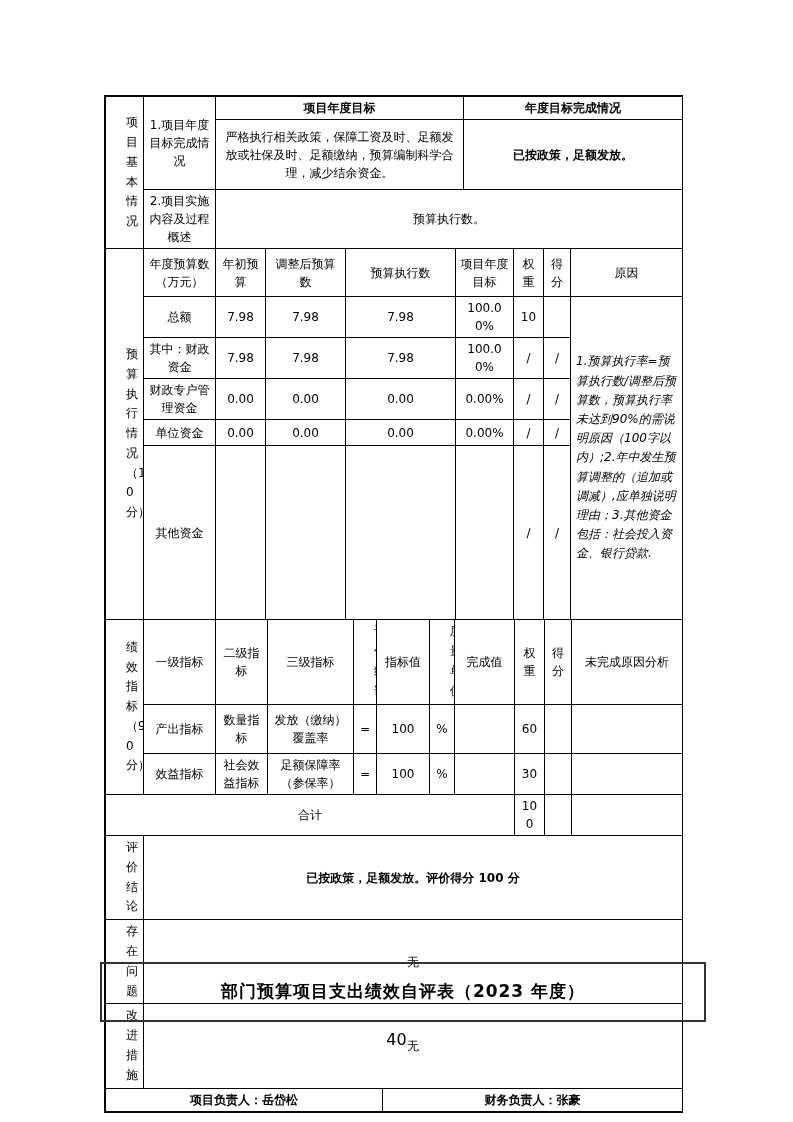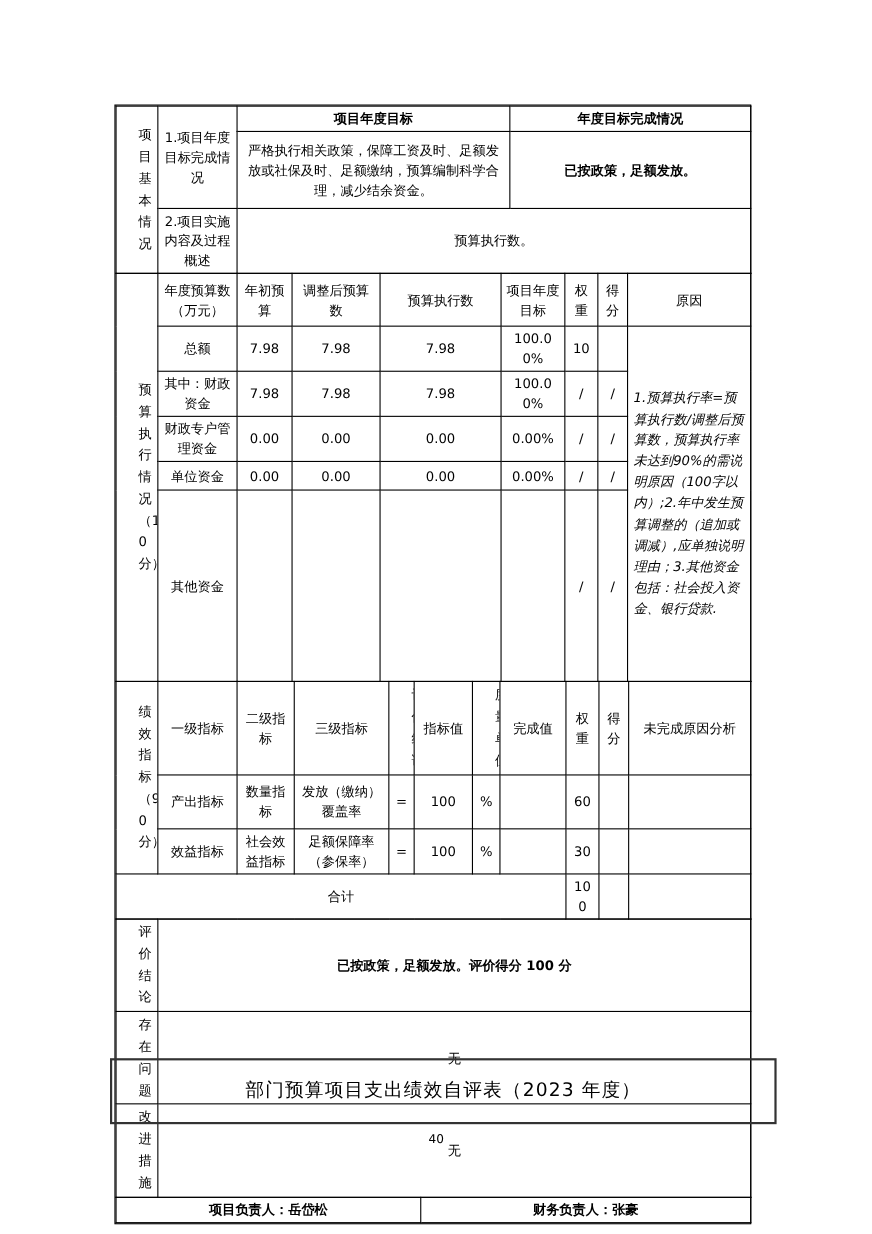--- a/index.html
+++ b/index.html
@@ -24,23 +24,23 @@
   .hA1{height:22px}.hA2{height:70px}.hA3{height:54px}
   .hB0{height:48px}.hB1{height:26px}.hB2{height:41px}.hB3{height:41px}.hB4{height:26px}.hB5{height:174px}
   .hC0{height:85px}.hC1{height:49px}.hC2{height:37px}.hC3{height:24px}
   .hD1{height:44px}.hD2{height:43px}.hD3{height:42px}
   .hE{height:23px}
   .reason-cell{font-style:italic;text-align:left;vertical-align:middle;line-height:1.6;padding:0 5px;}
   .title-box{
     position:absolute;left:100px;top:962px;width:606px;height:60px;
     border:2px solid #333;box-sizing:border-box;
     display:flex;align-items:center;justify-content:center;
-    font-size:17px;font-weight:normal;letter-spacing:1px;
+    font-size:17px;font-weight:bold;letter-spacing:1px;
   }
-  .page-number{position:absolute;top:1028px;left:0;width:100%;text-align:center;font-size:11px;}
+  .page-number{position:absolute;top:1028px;left:0;width:100%;text-align:center;font-size:16px;}
 </style>
 </head>
 <body>
 
 <div class="page">
   <div class="sheet">
 
     <table>
       <colgroup>
           <col style="width:38px">

